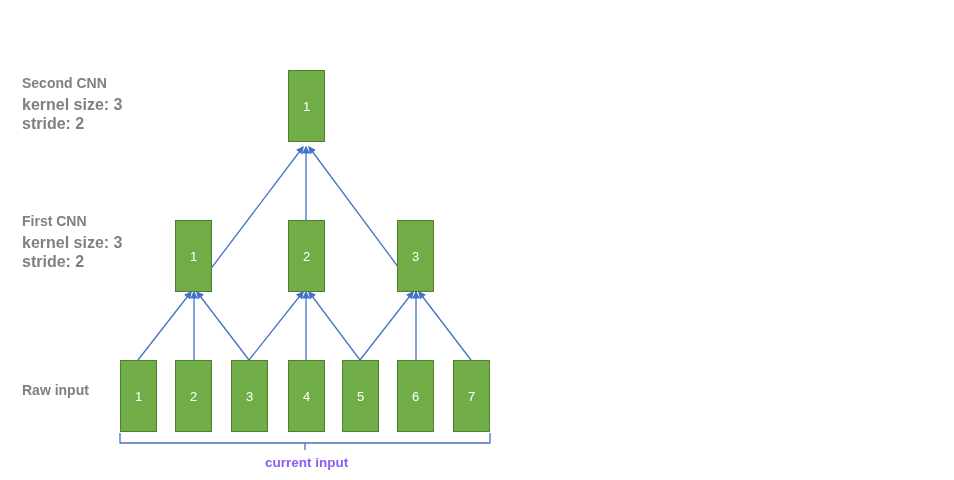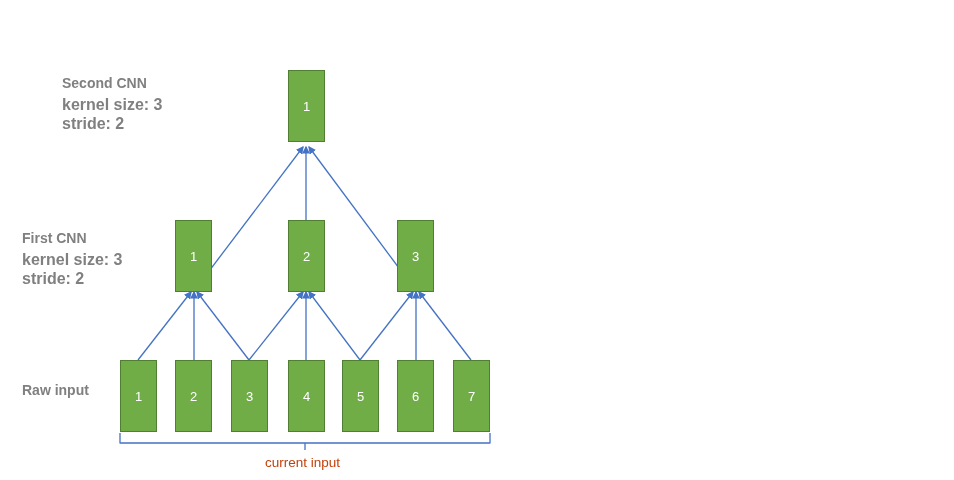--- a/index.html
+++ b/index.html
@@ -49,22 +49,22 @@
     display: block;
     font-size: 14px;
     margin-bottom: 2px;
   }
   .stage-label .sub {
     display: block;
     font-size: 16px;
   }
   .bracket-label {
     position: absolute;
-    color: #c2410c;
-    font-weight: normal;
+    color: #8b5cf6;
+    font-weight: bold;
     font-size: 13.5px;
     white-space: nowrap;
     z-index: 2;
   }
 </style>
 </head>
 <body>
 
 <div id="canvas">
 
@@ -94,27 +94,27 @@
       <line x1="416" y1="360" x2="416" y2="292"></line>
       <line x1="471" y1="360" x2="419" y2="292"></line>
     </g>
 
     <g stroke="#4472C4" stroke-width="1.3" fill="none" stroke-linejoin="round">
       <path d="M120,433 L120,443 L490,443 L490,433"></path>
       <line x1="305" y1="443" x2="305" y2="450"></line>
     </g>
   </svg>
 
-  <div class="stage-label" style="left:22px; top:74px;margin-left:40px;">
+  <div class="stage-label" style="left:22px; top:74px;">
     <span class="title">Second CNN</span>
     <span class="sub">kernel size: 3</span>
     <span class="sub">stride: 2</span>
   </div>
 
-  <div class="stage-label" style="left:22px; top:229px;">
+  <div class="stage-label" style="left:22px; top:212px;">
     <span class="title">First CNN</span>
     <span class="sub">kernel size: 3</span>
     <span class="sub">stride: 2</span>
   </div>
 
   <div class="stage-label" style="left:22px; top:381px;text-align:right;">
     <span class="title">Raw input</span>
   </div>
 
   <div class="node" style="left:288px; top:70px; width:37px; height:72px;">

